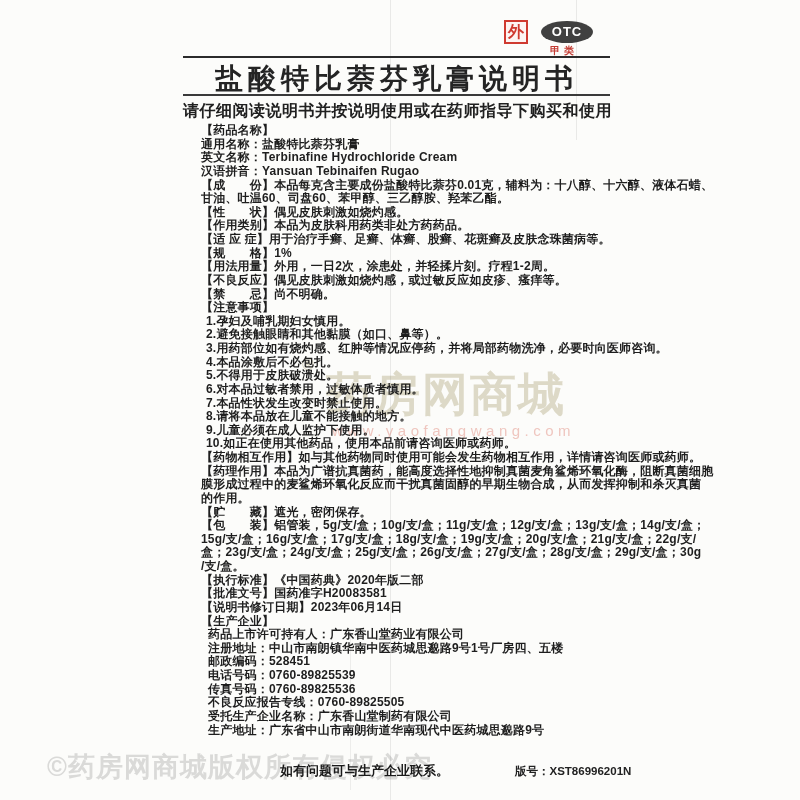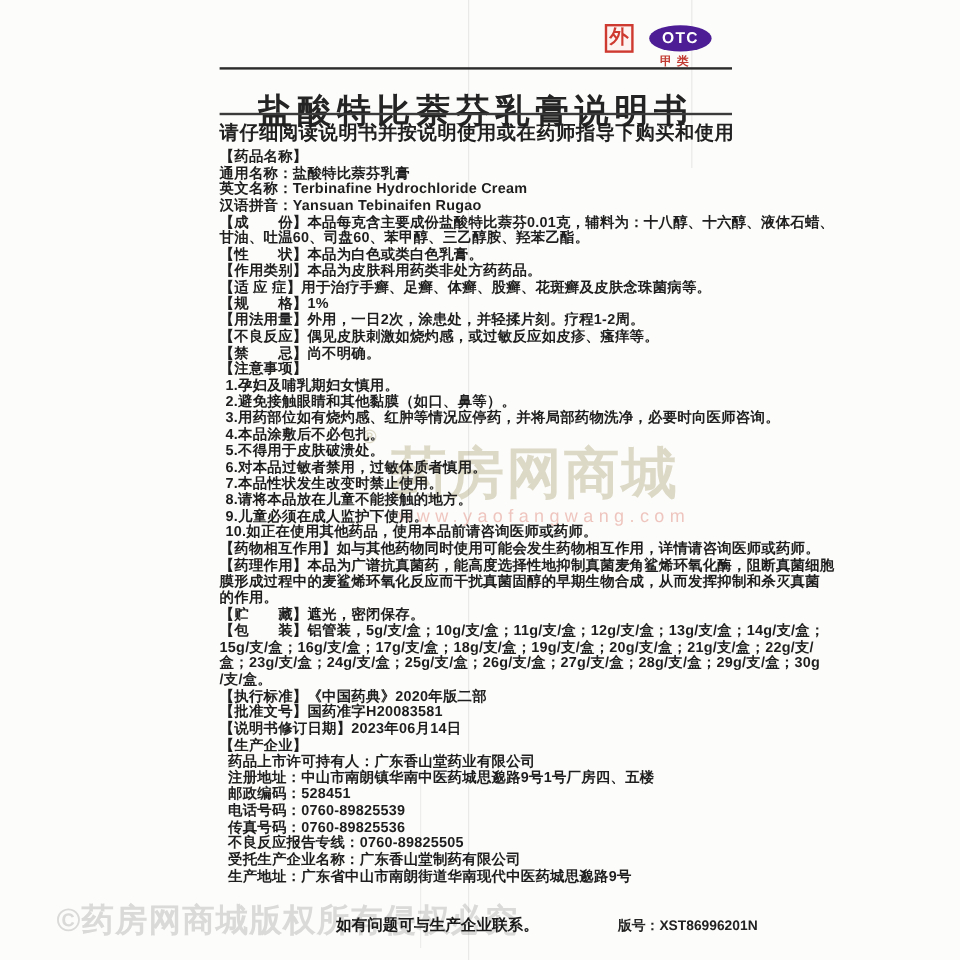--- a/index.html
+++ b/index.html
@@ -17,48 +17,48 @@
   .fold-3 { left:350px; top:630px; height:160px; background:rgba(110,110,110,0.10); }
 
   
   .stamp-wai {
     position:absolute; left:504px; top:20px; width:20px; height:20px;
     border:2px solid #cf3a30; color:#cf3a30; background:#fdf4f2;
     font-size:16px; font-weight:bold; line-height:20px; text-align:center; z-index:5;
   }
   .stamp-otc {
     position:absolute; left:541px; top:21px; width:52px; height:22px;
-    background:#4c1d95; border-radius:50%; color:#ffffff;
+    background:#404040; border-radius:50%; color:#ffffff;
     font-size:13px; font-weight:bold; letter-spacing:1px;
     line-height:22px; text-align:center; z-index:5;
   }
   .stamp-class {
     position:absolute; left:550px; top:44px; color:#c23b33;
     font-size:10px; font-weight:bold; letter-spacing:4px; z-index:5;
   }
 
   
   .rule-top { position:absolute; left:183px; top:56px; width:427px; height:2px; background:#2b2b2b; z-index:4; }
   .rule-mid { position:absolute; left:183px; top:94px; width:427px; height:2px; background:#3a3a3a; z-index:4; }
 
   .title {
     position:absolute; left:183px; top:60px; width:427px; text-align:center;
     font-size:28px; font-weight:900; letter-spacing:5px; white-space:nowrap;
-    color:#242424; z-index:4;margin-top:14px;
+    color:#242424; z-index:4;
   }
   .subtitle {
     position:absolute; left:183px; top:101px; width:427px; text-align:center;
     font-size:16px; font-weight:bold; letter-spacing:0.5px; white-space:nowrap;
     color:#202020; z-index:4;
   }
 
   .doc-body { position:absolute; left:183px; top:124px; width:450px; z-index:3; }
   .doc-line {
     font-size:12px; line-height:13.62px; white-space:nowrap;
-    font-weight:600; letter-spacing:0.2px; color:#1e1e1e;
+    font-weight:600; letter-spacing:0.2px; color:#1e1e1e;margin-left:18px;
   }
   .indent-sm { padding-left:5px; }
   .indent-md { padding-left:7px; }
 
   .footer-contact {
     position:absolute; left:280px; top:762px; font-size:13px; font-weight:bold;
     color:#1a1a1a; z-index:3;
   }
   .footer-version {
     position:absolute; left:515px; top:764px; font-size:11.5px; font-weight:600;
@@ -106,21 +106,21 @@
   <div class="rule-mid"></div>
   <div class="subtitle">请仔细阅读说明书并按说明使用或在药师指导下购买和使用</div>
 
   <div class="doc-body">
       <div class="doc-line">【药品名称】</div>
       <div class="doc-line">通用名称：盐酸特比萘芬乳膏</div>
       <div class="doc-line">英文名称：Terbinafine Hydrochloride Cream</div>
       <div class="doc-line">汉语拼音：Yansuan Tebinaifen Rugao</div>
       <div class="doc-line">【成　　份】本品每克含主要成份盐酸特比萘芬0.01克，辅料为：十八醇、十六醇、液体石蜡、</div>
       <div class="doc-line">甘油、吐温60、司盘60、苯甲醇、三乙醇胺、羟苯乙酯。</div>
-      <div class="doc-line">【性　　状】本品为白色或类白色乳膏。</div>
+      <div class="doc-line">【性　　状】偶见皮肤刺激如烧灼感。</div>
       <div class="doc-line">【作用类别】本品为皮肤科用药类非处方药药品。</div>
       <div class="doc-line">【适 应 症】用于治疗手癣、足癣、体癣、股癣、花斑癣及皮肤念珠菌病等。</div>
       <div class="doc-line">【规　　格】1%</div>
       <div class="doc-line">【用法用量】外用，一日2次，涂患处，并轻揉片刻。疗程1-2周。</div>
       <div class="doc-line">【不良反应】偶见皮肤刺激如烧灼感，或过敏反应如皮疹、瘙痒等。</div>
       <div class="doc-line">【禁　　忌】尚不明确。</div>
       <div class="doc-line">【注意事项】</div>
       <div class="doc-line indent-sm">1.孕妇及哺乳期妇女慎用。</div>
       <div class="doc-line indent-sm">2.避免接触眼睛和其他黏膜（如口、鼻等）。</div>
       <div class="doc-line indent-sm">3.用药部位如有烧灼感、红肿等情况应停药，并将局部药物洗净，必要时向医师咨询。</div>

